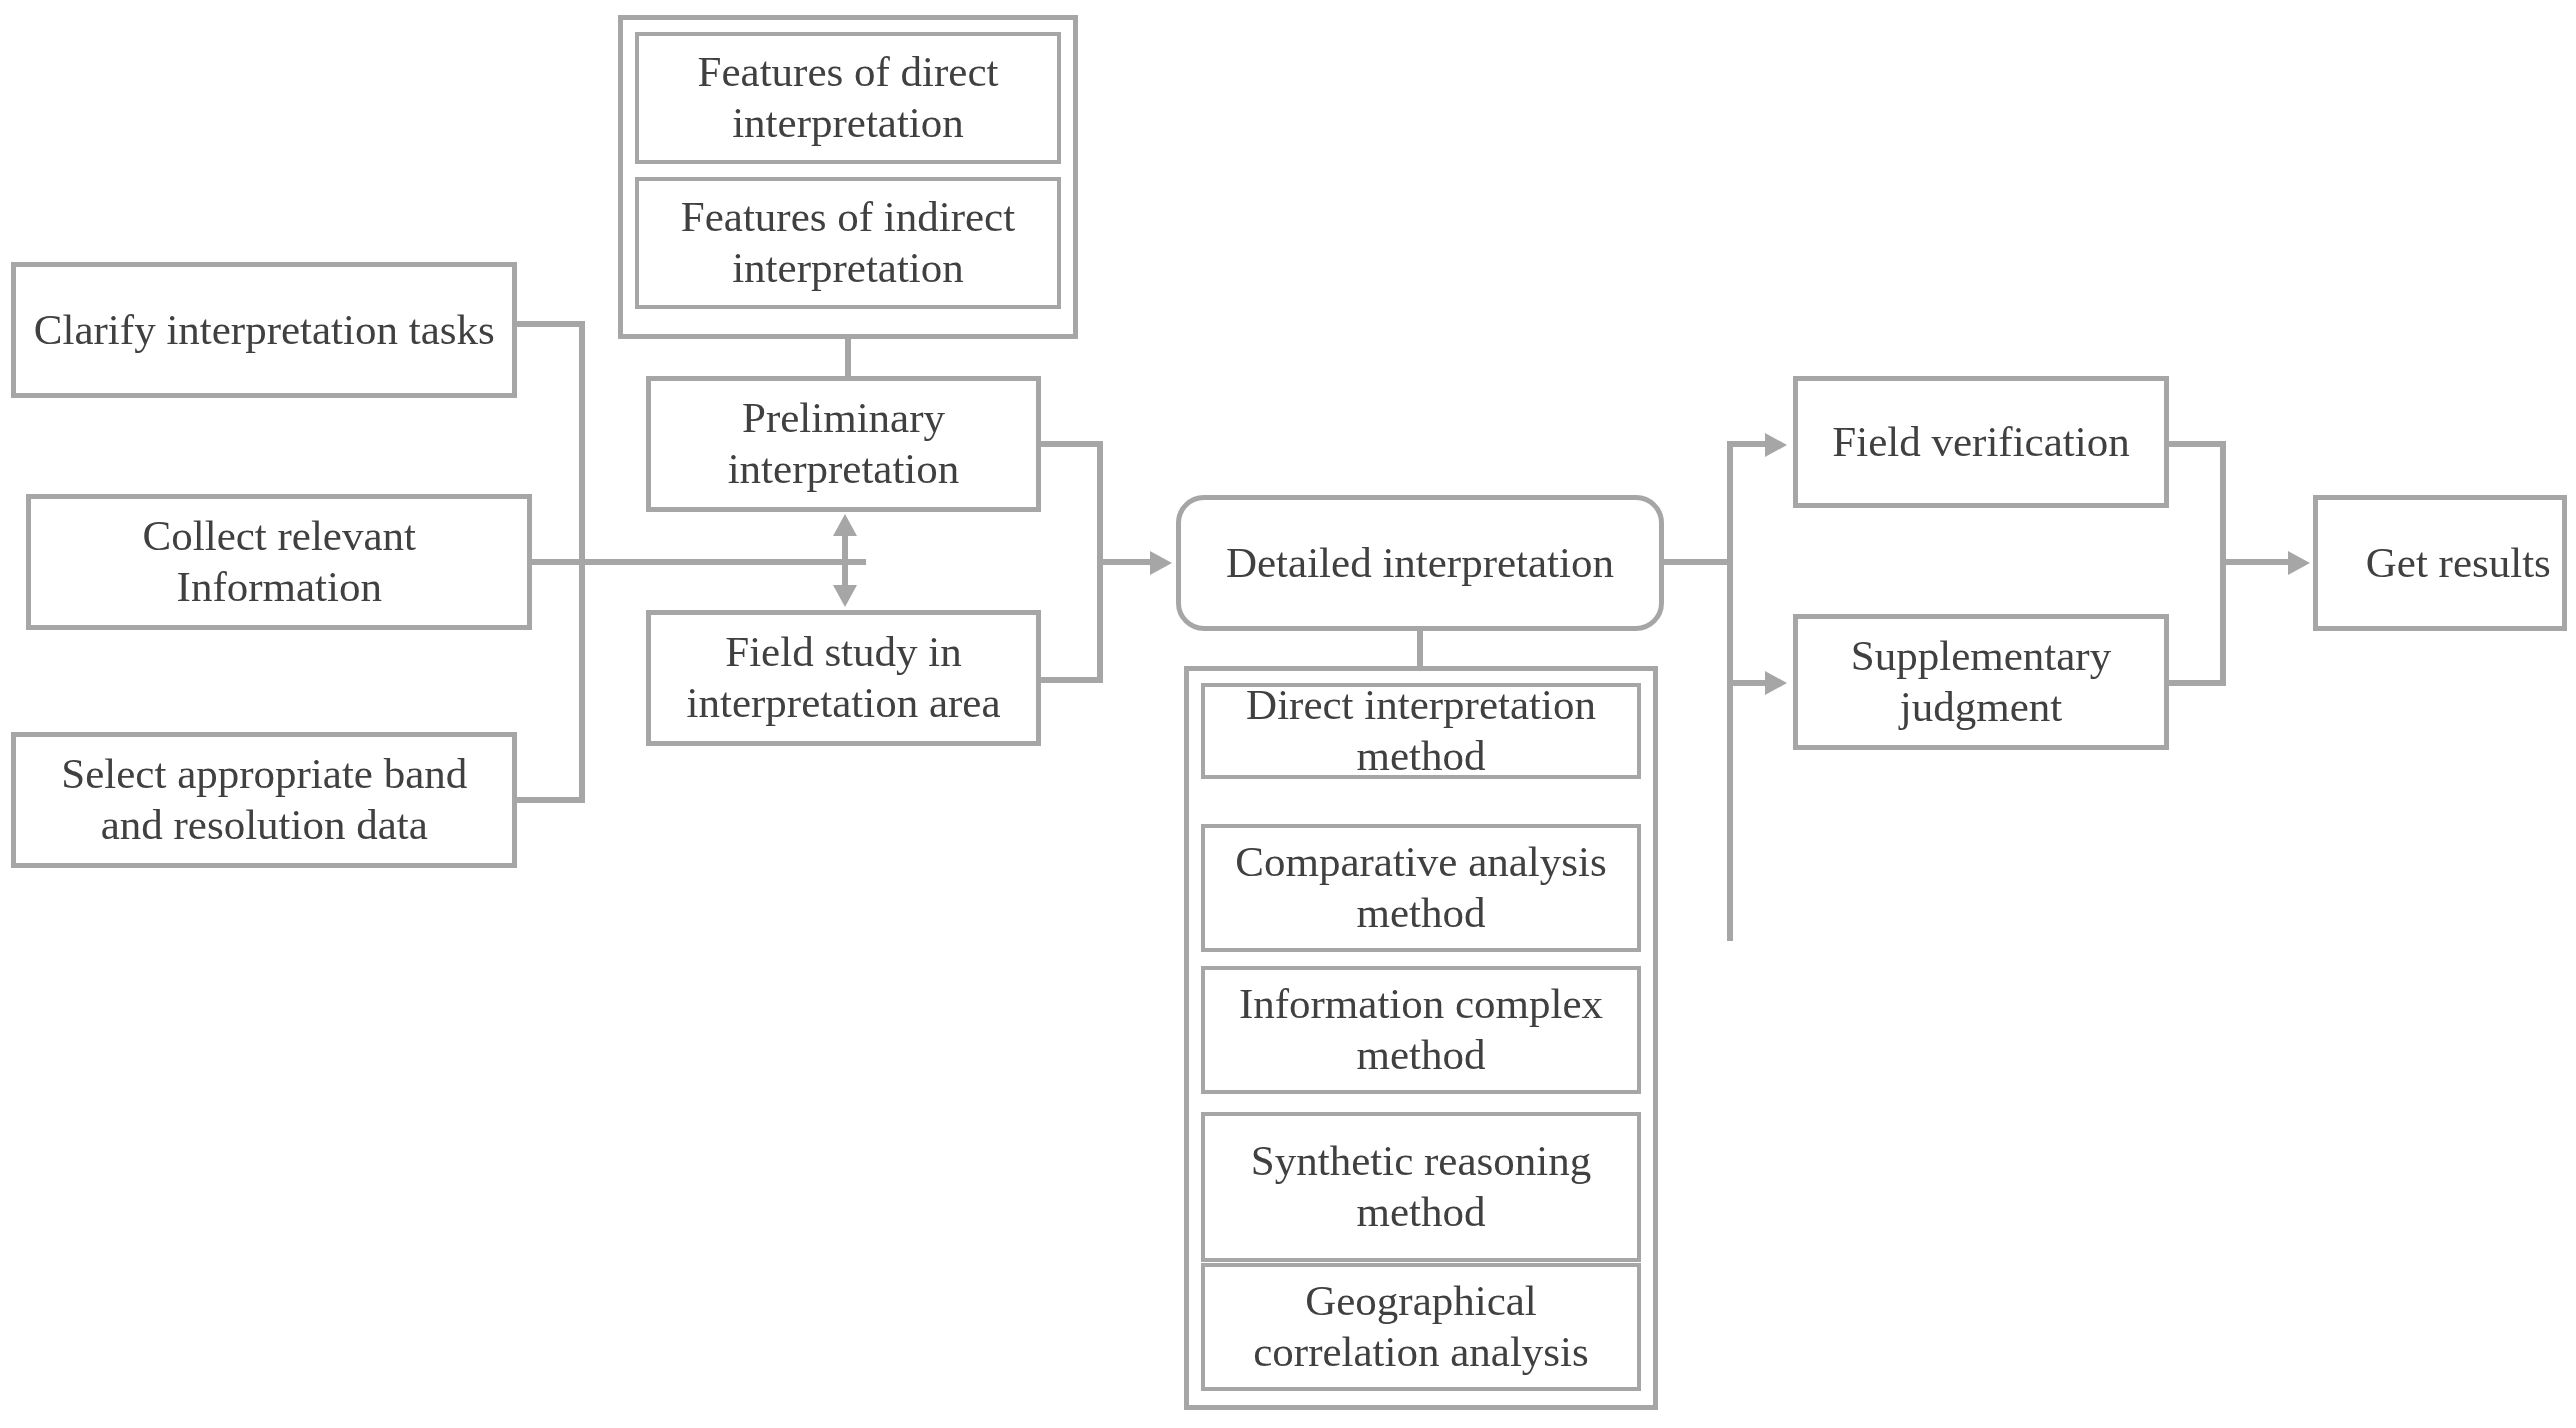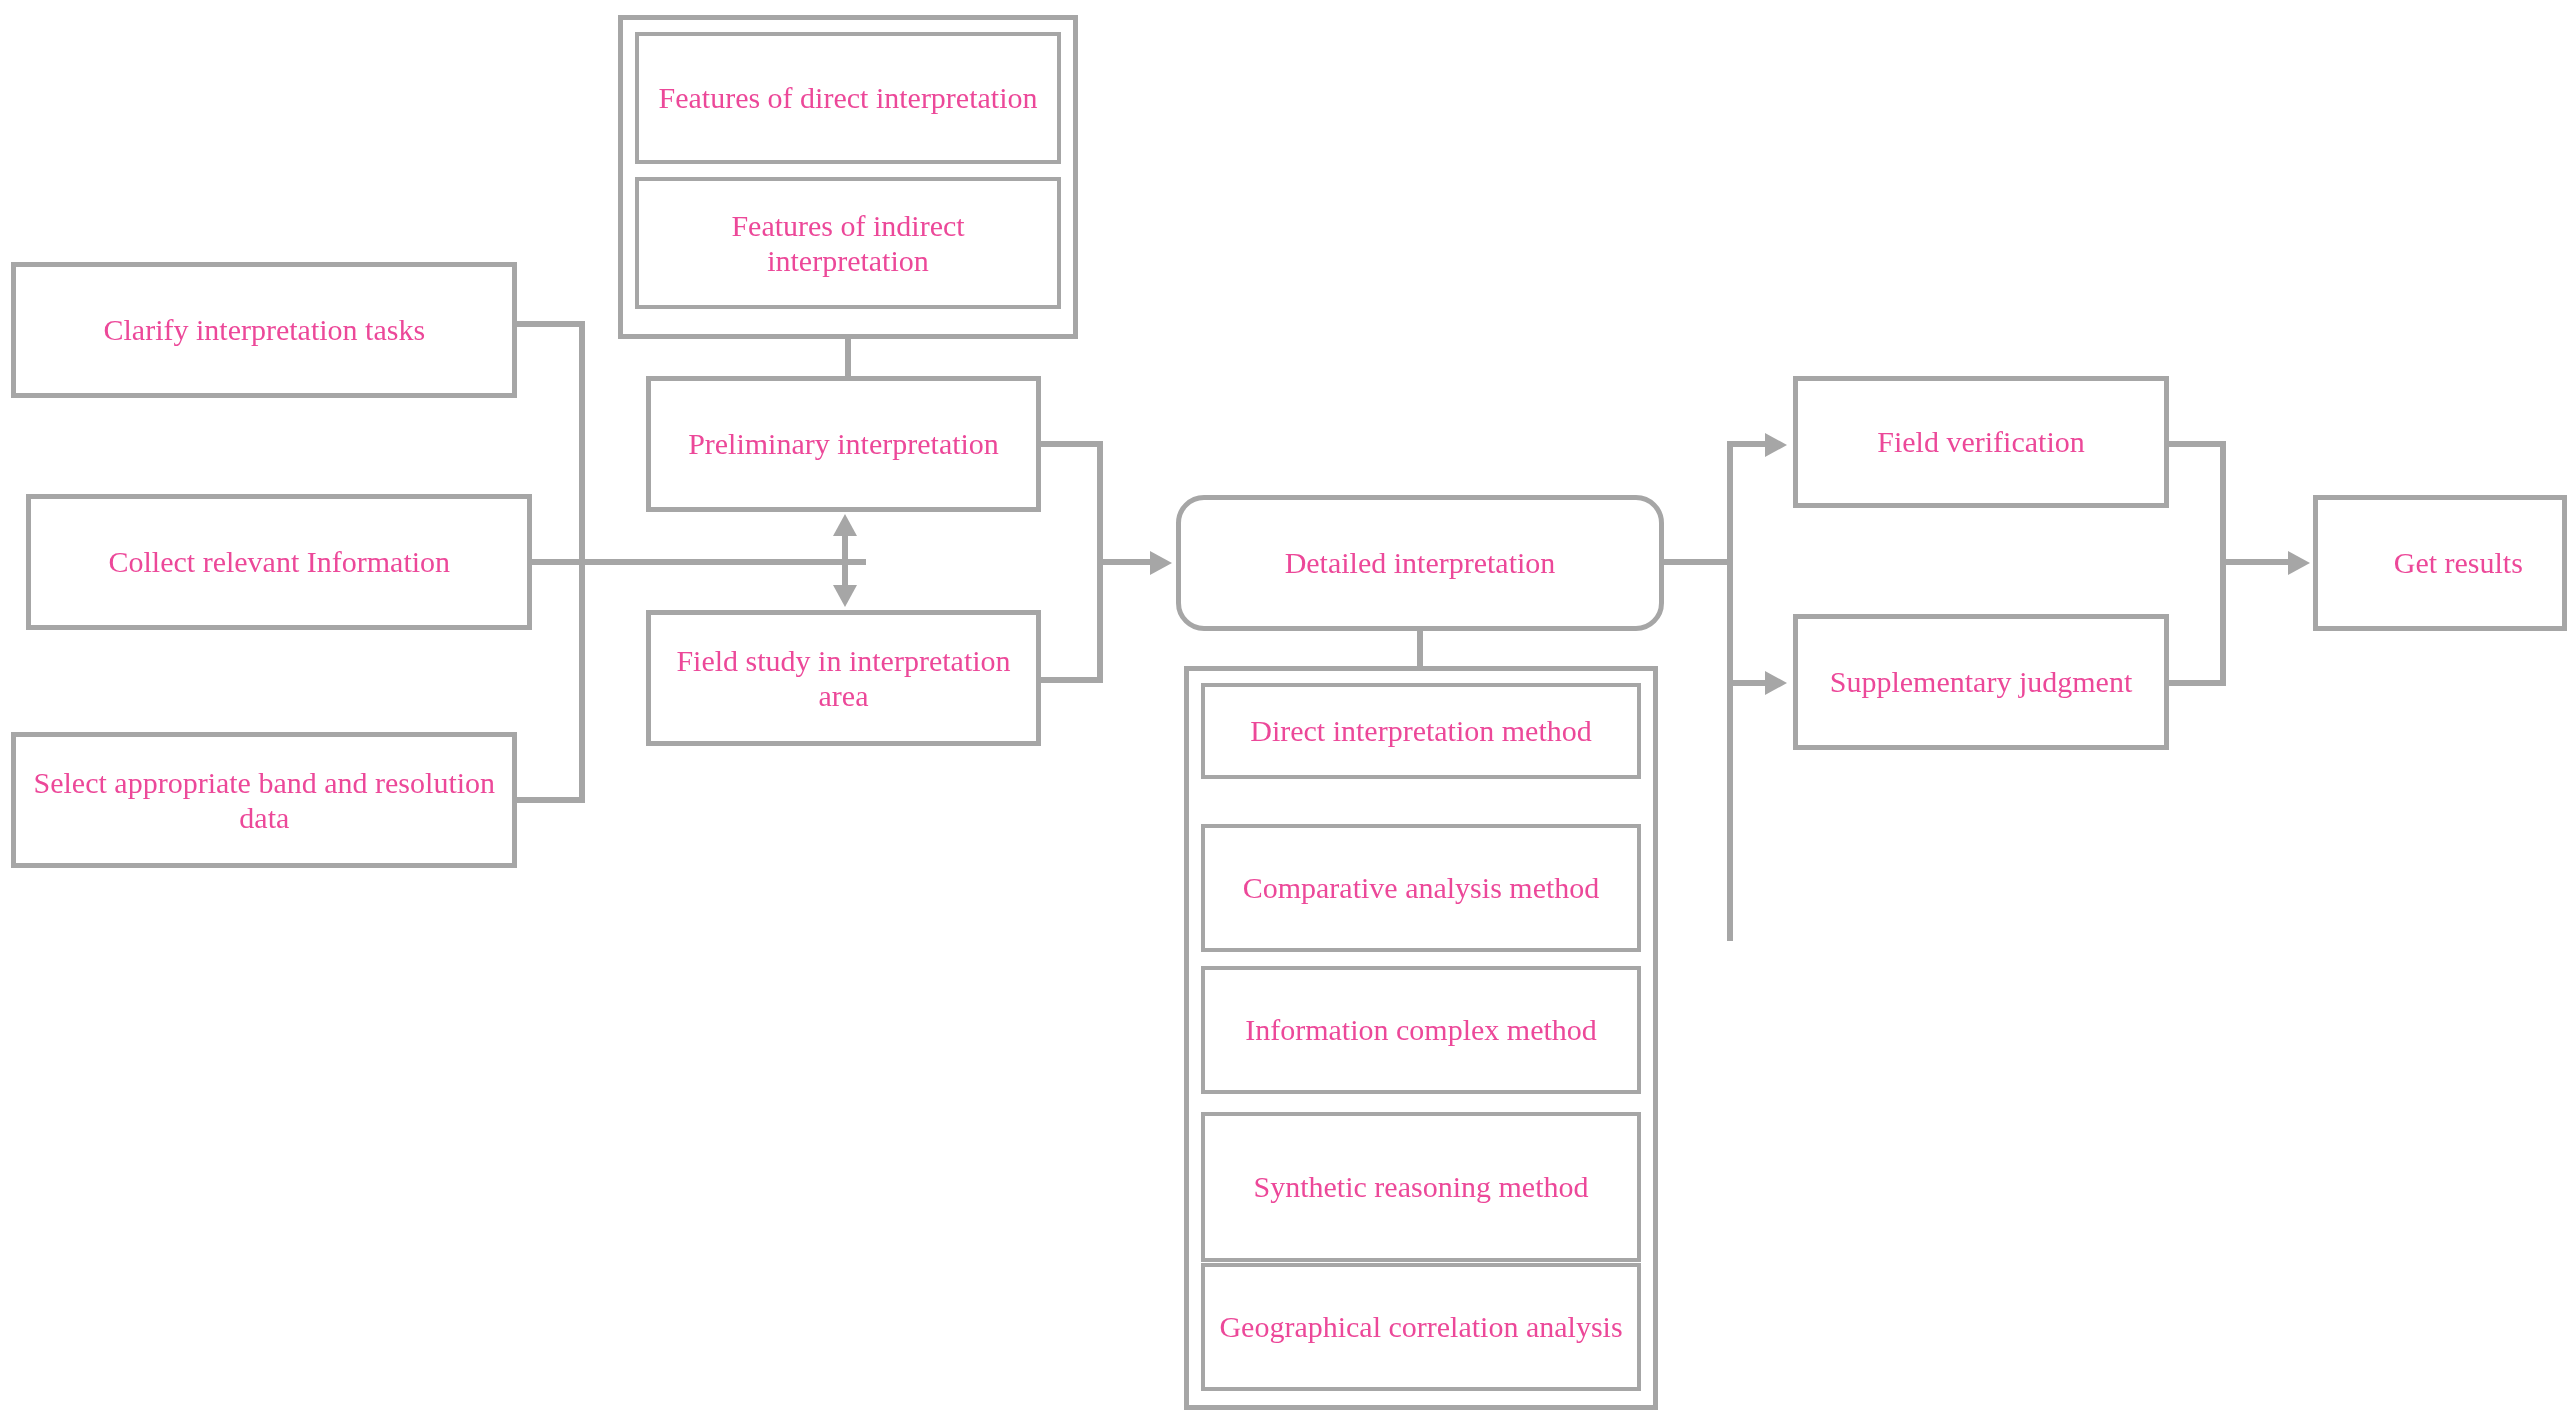--- a/index.html
+++ b/index.html
@@ -17,22 +17,22 @@
   }
   .node {
     position: absolute;
     box-sizing: border-box;
     border: 5.6px solid #a6a6a6;
     background: #ffffff;
     display: flex;
     align-items: center;
     justify-content: center;
     text-align: center;
-    color: #ec4899;
-    font-size: 30px;
+    color: #404040;
+    font-size: 43px;
     line-height: 1.18;
     padding: 3.8px 9.4px;
     z-index: 3;
   }
   .group-box {
     position: absolute;
     box-sizing: border-box;
     border: 5.6px solid #a6a6a6;
     background: #ffffff;
     z-index: 2;

